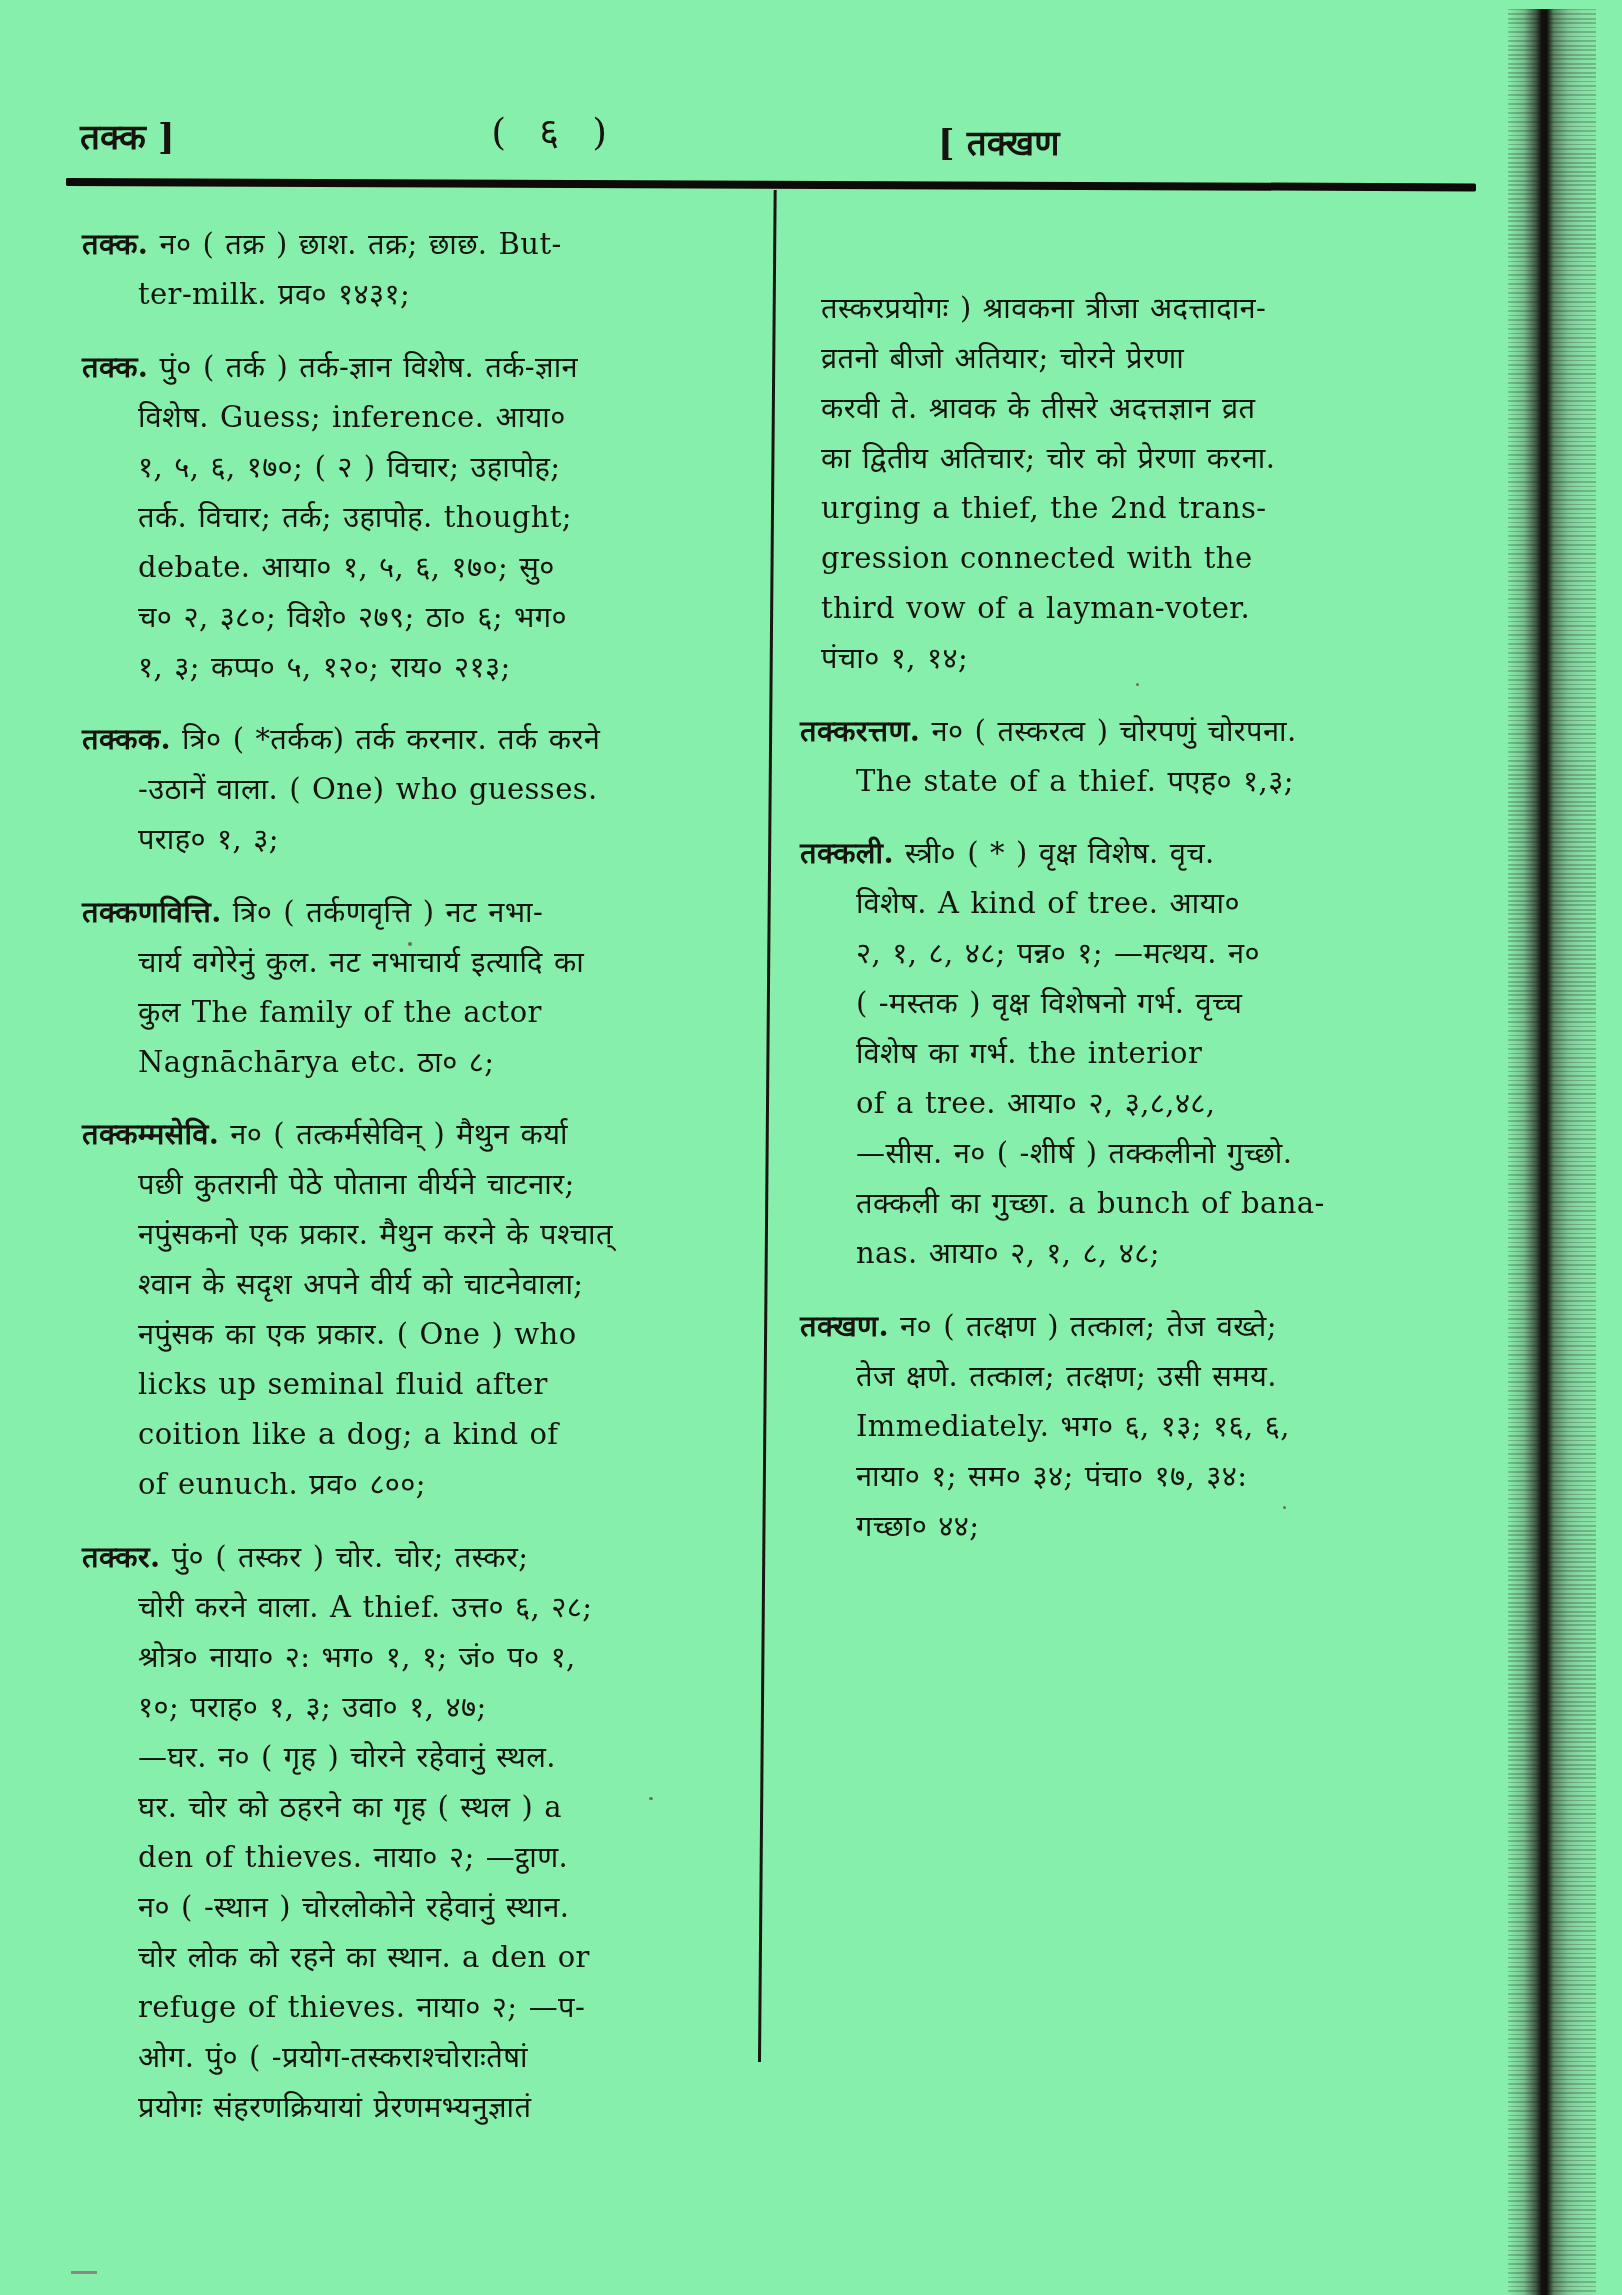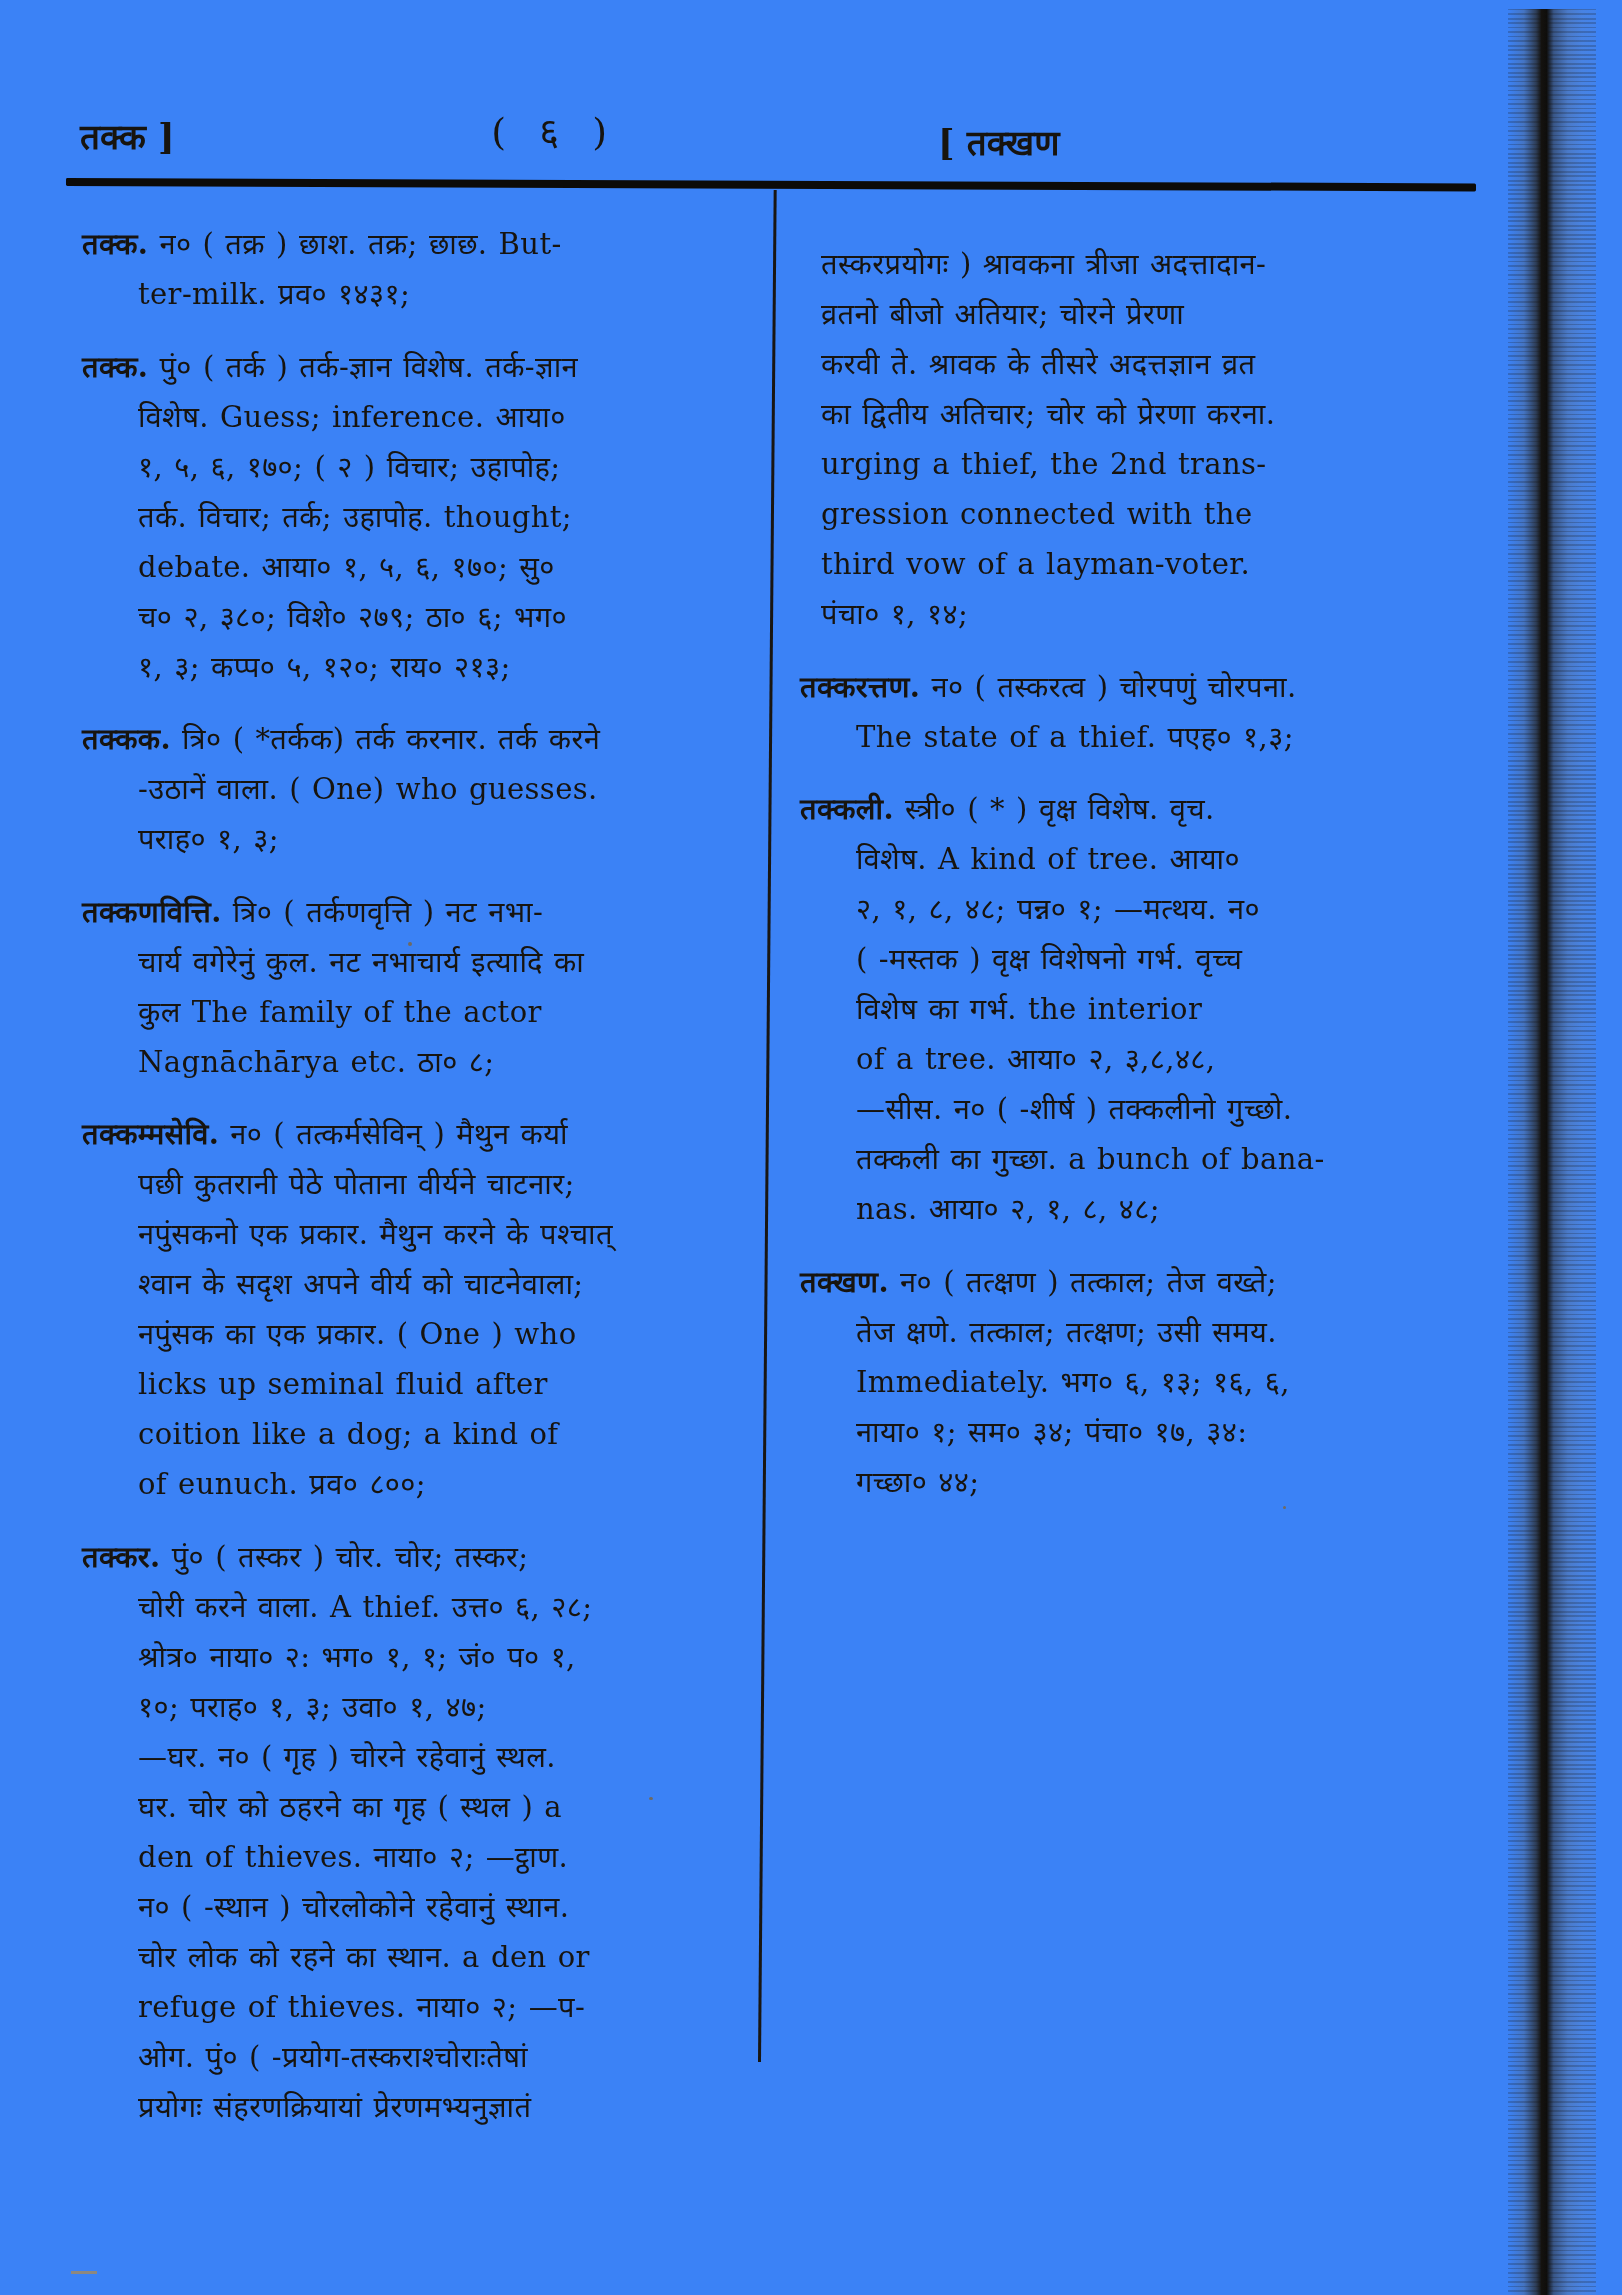--- a/index.html
+++ b/index.html
@@ -1,18 +1,18 @@
 <!DOCTYPE html>
 <html style="font-size:12px"><head>
 <meta charset="utf-8">
 <style>
   html,body{margin:0;padding:0;background:#d8d5cf;}
   .page{
     position:relative;width:1623px;height:2295px;overflow:hidden;
-    background:#3b82f6;
+    background:#86efac;
     font-family:"DejaVu Serif","Liberation Serif",serif;
     color:#17140f;
   }
   
   .hdr{position:absolute;font-size:35px;line-height:44px;white-space:nowrap;}
   .hdr-left{left:80px;top:115px;font-weight:bold;}
   .hdr-center{left:460px;top:110px;width:189px;text-align:center;font-size:38px;letter-spacing:10.6px;}
   .hdr-right{left:938px;top:121px;font-weight:bold;}
   .hdr-rule{
     position:absolute;left:66px;top:178px;width:1410px;height:8.3px;
@@ -23,21 +23,21 @@
   .col{position:absolute;}
   .col-left{left:82px;top:219px;width:685px;}
   .col-right{left:800px;top:239px;width:673px;}
   .entry{
     font-size:29px;line-height:50px;margin:0 0 22.6px 0;
     padding-left:56px;text-indent:-56px;text-align:left;
     letter-spacing:0.4px;word-spacing:1.5px;
   }
   .entry .hw{font-weight:bold;}
   .entry .body{white-space:pre-line;}
-  .entry.cont{padding-left:21px;text-indent:0;}
+  .entry.cont{padding-left:21px;text-indent:0;margin-top:44px;}
   
   .divider{
     position:absolute;left:758px;top:190px;width:3px;height:1872px;
     background:#191612;transform:rotate(0.48deg);transform-origin:bottom left;
   }
   
   .gutter{
     position:absolute;left:1508px;top:9px;width:88px;height:2286px;
     background:
       repeating-linear-gradient(to bottom, rgba(20,18,15,.22) 0 1.5px, rgba(20,18,15,0) 1.5px 4.5px),

